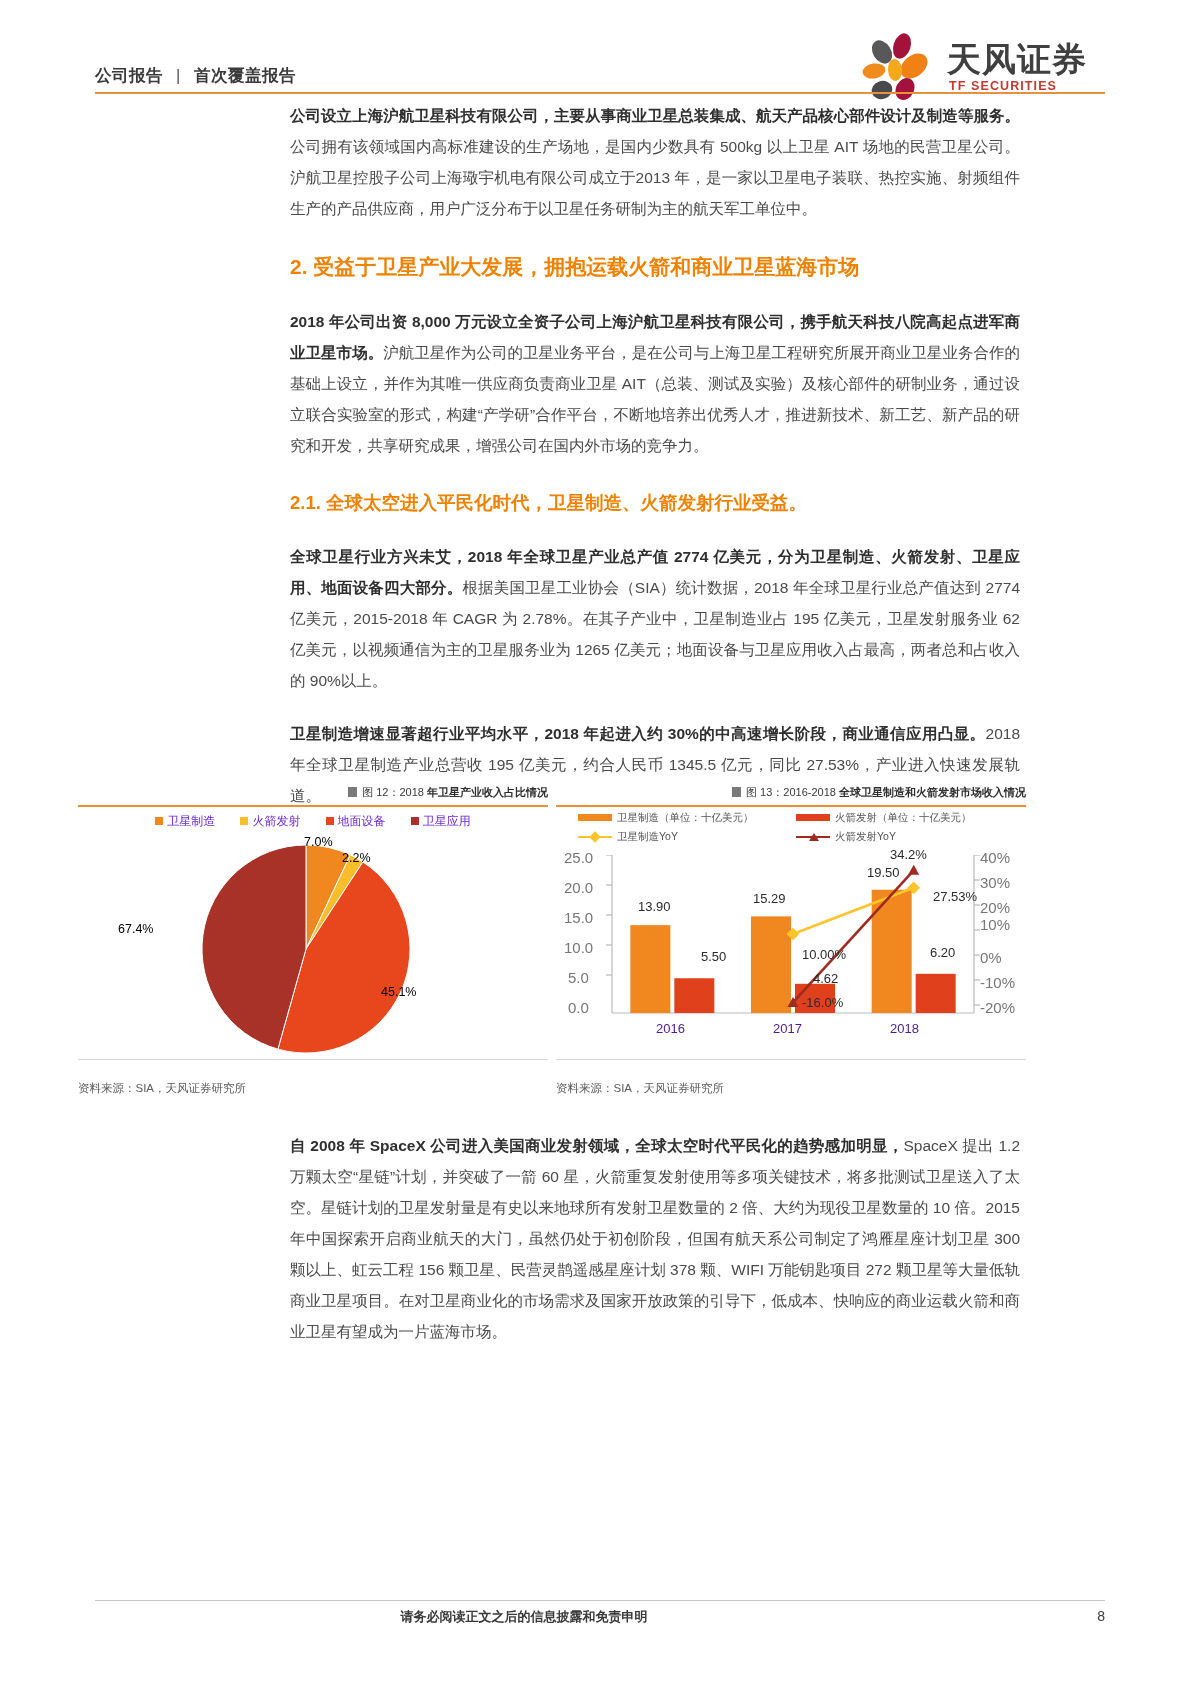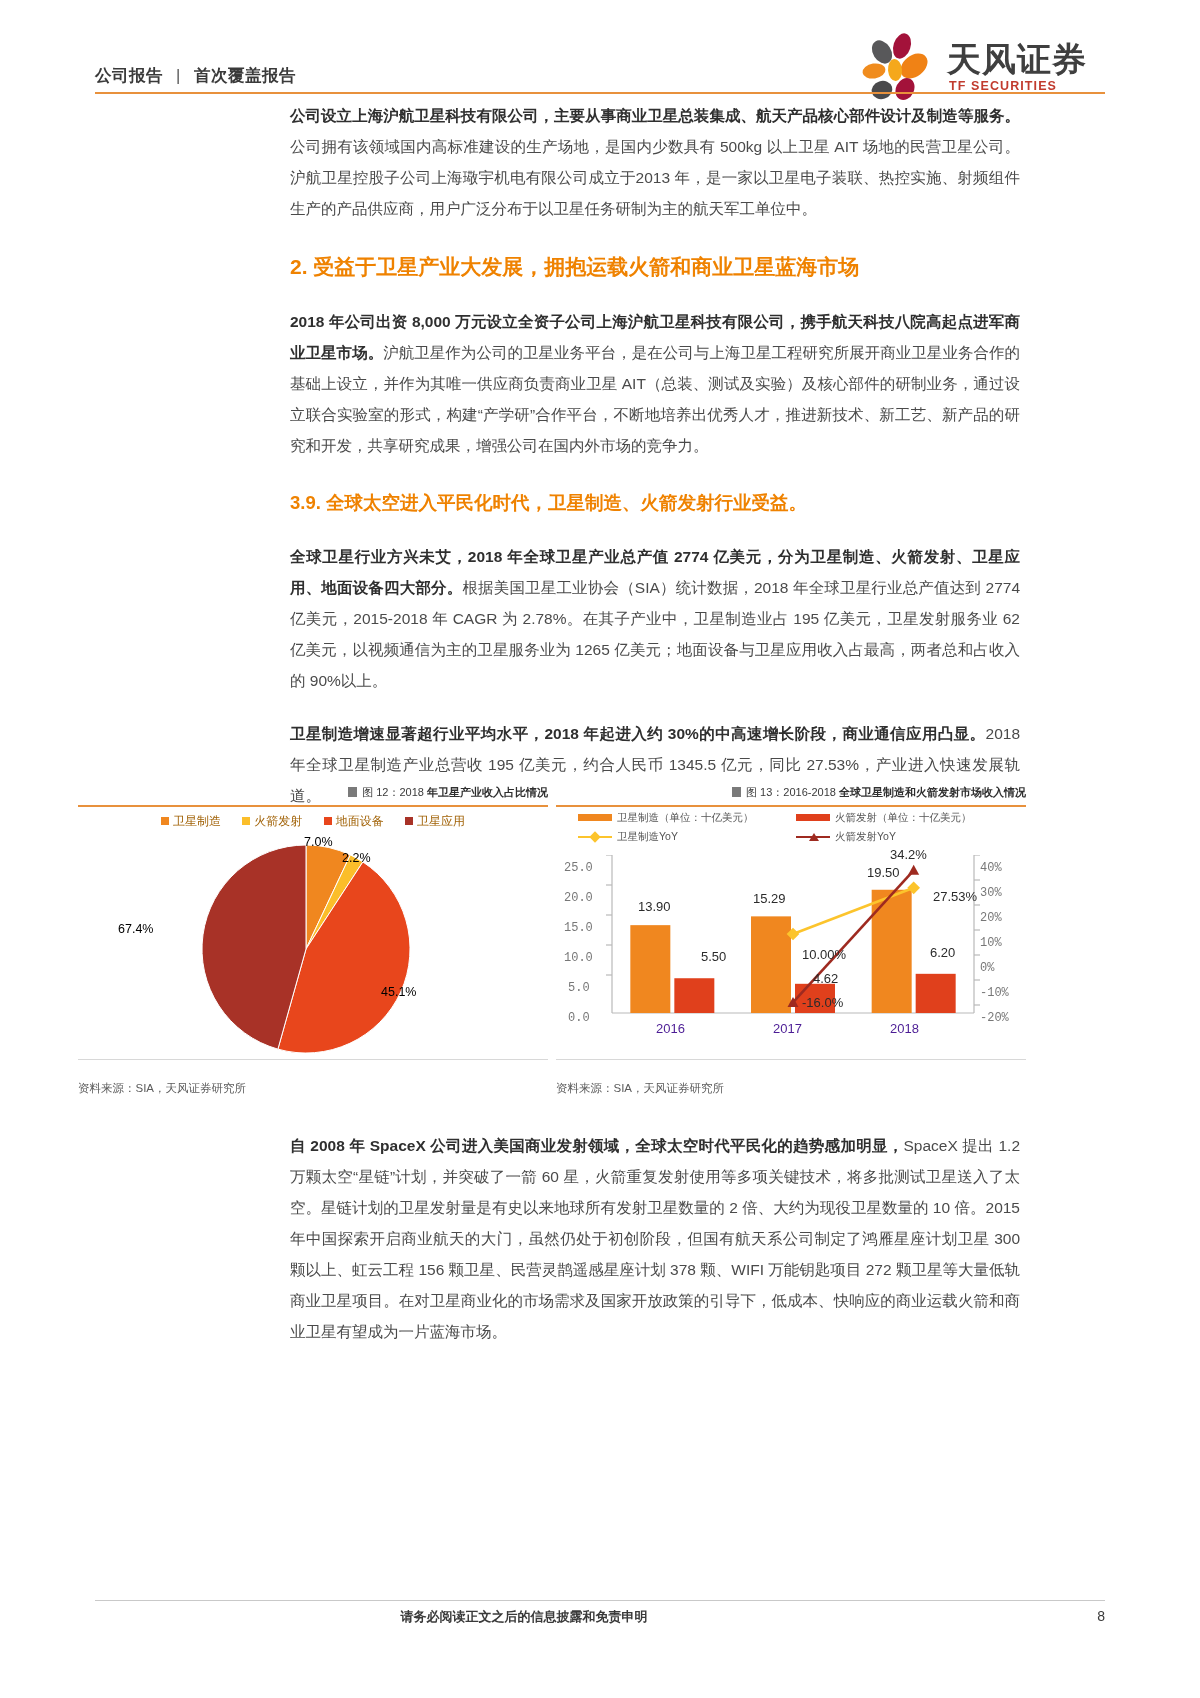--- a/index.html
+++ b/index.html
@@ -94,21 +94,21 @@
   .fig-src {
     font-family:"Liberation Sans","DejaVu Sans",sans-serif;
     font-size:11.5px; color:#5b5b5b; padding-top:21px;
     border-top:1px solid #d8d8d8;
   }
 
   
   .pie-legend {
     position:absolute; left:0; top:6px; width:100%;
     text-align:center; white-space:nowrap;
-    font-family:Liberation Sans, sans-serif; font-size:12px; color:#a16207;
+    font-family:Liberation Mono, monospace; font-size:12px; color:#6d28d9;
   }
   .pie-legend .li { display:inline-block; margin:0 9px; }
   .pie-legend .sw {
     display:inline-block; width:8px; height:8px; margin-right:4px; vertical-align:0px;
   }
   .pie-holder { position:absolute; left:0; top:30px; width:100%; height:220px; }
   .pie-lbl {
     position:absolute;
     font-family:"Liberation Sans","DejaVu Sans",sans-serif;
     font-size:12.5px; color:#000000; white-space:nowrap;
@@ -128,22 +128,22 @@
   .bl-line b.dmk {
     position:absolute; left:13px; top:1px; width:8px; height:8px; display:block;
     transform:rotate(45deg);
   }
   .bl-line b.tmk {
     position:absolute; left:13px; top:1px; width:0; height:0; display:block;
     border-left:5px solid transparent; border-right:5px solid transparent;
   }
   .chart2 { position:absolute; left:0; top:48px; width:470px; height:200px; }
   .axis-lbl {
-    position:absolute; font-family:Liberation Mono, monospace;
-    font-size:12px; color:#777; white-space:nowrap;margin-top:12px;
+    position:absolute; font-family:Liberation Sans, sans-serif;
+    font-size:15px; color:#777; white-space:nowrap;
   }
   .x-lbl {
     position:absolute; font-family:Liberation Sans, sans-serif;
     font-size:13px; color:#4c1d95; white-space:nowrap;
   }
   .dlbl {
     position:absolute; font-family:"Liberation Sans","DejaVu Sans",sans-serif;
     font-size:13px; color:#2b2b2b; white-space:nowrap; font-weight:normal;
   }
 
@@ -197,21 +197,21 @@
     <div class="spacer-md"></div>
 
     <h2 class="sec"><span class="secnum">2.</span> <span>受益于卫星产业大发展，拥抱运载火箭和商业卫星蓝海市场</span></h2>
 
     <div class="spacer-sm"></div>
 
     <p class="body"><span class="b">2018 年公司出资 8,000 万元设立全资子公司上海沪航卫星科技有限公司，携手航天科技八院高起点进军商业卫星市场。</span><span>沪航卫星作为公司的卫星业务平台，是在公司与上海卫星工程研究所展开商业卫星业务合作的基础上设立，并作为其唯一供应商负责商业卫星 AIT（总装、测试及实验）及核心部件的研制业务，通过设立联合实验室的形式，构建“产学研”合作平台，不断地培养出优秀人才，推进新技术、新工艺、新产品的研究和开发，共享研究成果，增强公司在国内外市场的竞争力。</span></p>
 
     <div class="spacer-md"></div>
 
-    <h3 class="subsec"><span class="secnum">3.9.</span> <span>全球太空进入平民化时代，卫星制造、火箭发射行业受益。</span></h3>
+    <h3 class="subsec"><span class="secnum">2.1.</span> <span>全球太空进入平民化时代，卫星制造、火箭发射行业受益。</span></h3>
 
     <div class="spacer-sm"></div>
 
     <p class="body"><span class="b">全球卫星行业方兴未艾，2018 年全球卫星产业总产值 2774 亿美元，分为卫星制造、火箭发射、卫星应用、地面设备四大部分。</span><span>根据美国卫星工业协会（SIA）统计数据，2018 年全球卫星行业总产值达到 2774 亿美元，2015-2018 年 CAGR 为 2.78%。在其子产业中，卫星制造业占 195 亿美元，卫星发射服务业 62 亿美元，以视频通信为主的卫星服务业为 1265 亿美元；地面设备与卫星应用收入占最高，两者总和占收入的 90%以上。</span></p>
 
     <div class="spacer-sm"></div>
 
     <p class="body"><span class="b">卫星制造增速显著超行业平均水平，2018 年起进入约 30%的中高速增长阶段，商业通信应用凸显。</span><span>2018 年全球卫星制造产业总营收 195 亿美元，约合人民币 1345.5 亿元，同比 27.53%，产业进入快速发展轨道。</span></p>
   </div>
 
@@ -292,21 +292,21 @@
           <div class="axis-lbl" style="left:8px;  top:-6px;">25.0</div>
           <div class="axis-lbl" style="left:8px;  top:24px;">20.0</div>
           <div class="axis-lbl" style="left:8px;  top:54px;">15.0</div>
           <div class="axis-lbl" style="left:8px;  top:84px;">10.0</div>
           <div class="axis-lbl" style="left:12px; top:114px;">5.0</div>
           <div class="axis-lbl" style="left:12px; top:144px;">0.0</div>
 
           <div class="axis-lbl" style="left:424px; top:-6px;">40%</div>
           <div class="axis-lbl" style="left:424px; top:19px;">30%</div>
           <div class="axis-lbl" style="left:424px; top:44px;">20%</div>
-          <div class="axis-lbl" style="left:424px; top:69px;">10%</div>
+          <div class="axis-lbl" style="left:424px; top:61px;">10%</div>
           <div class="axis-lbl" style="left:424px; top:94px;">0%</div>
           <div class="axis-lbl" style="left:424px; top:119px;">-10%</div>
           <div class="axis-lbl" style="left:424px; top:144px;">-20%</div>
 
           <svg width="470" height="200" viewBox="0 0 470 200" style="position:absolute;left:0;top:0;">
 
             <line x1="56" y1="0" x2="56" y2="158" stroke="#b9b9b9" stroke-width="1.2"></line>
             <line x1="418" y1="0" x2="418" y2="158" stroke="#b9b9b9" stroke-width="1.2"></line>
             <line x1="56" y1="158" x2="418" y2="158" stroke="#b9b9b9" stroke-width="1.2"></line>
             <g stroke="#b9b9b9" stroke-width="1.2">

